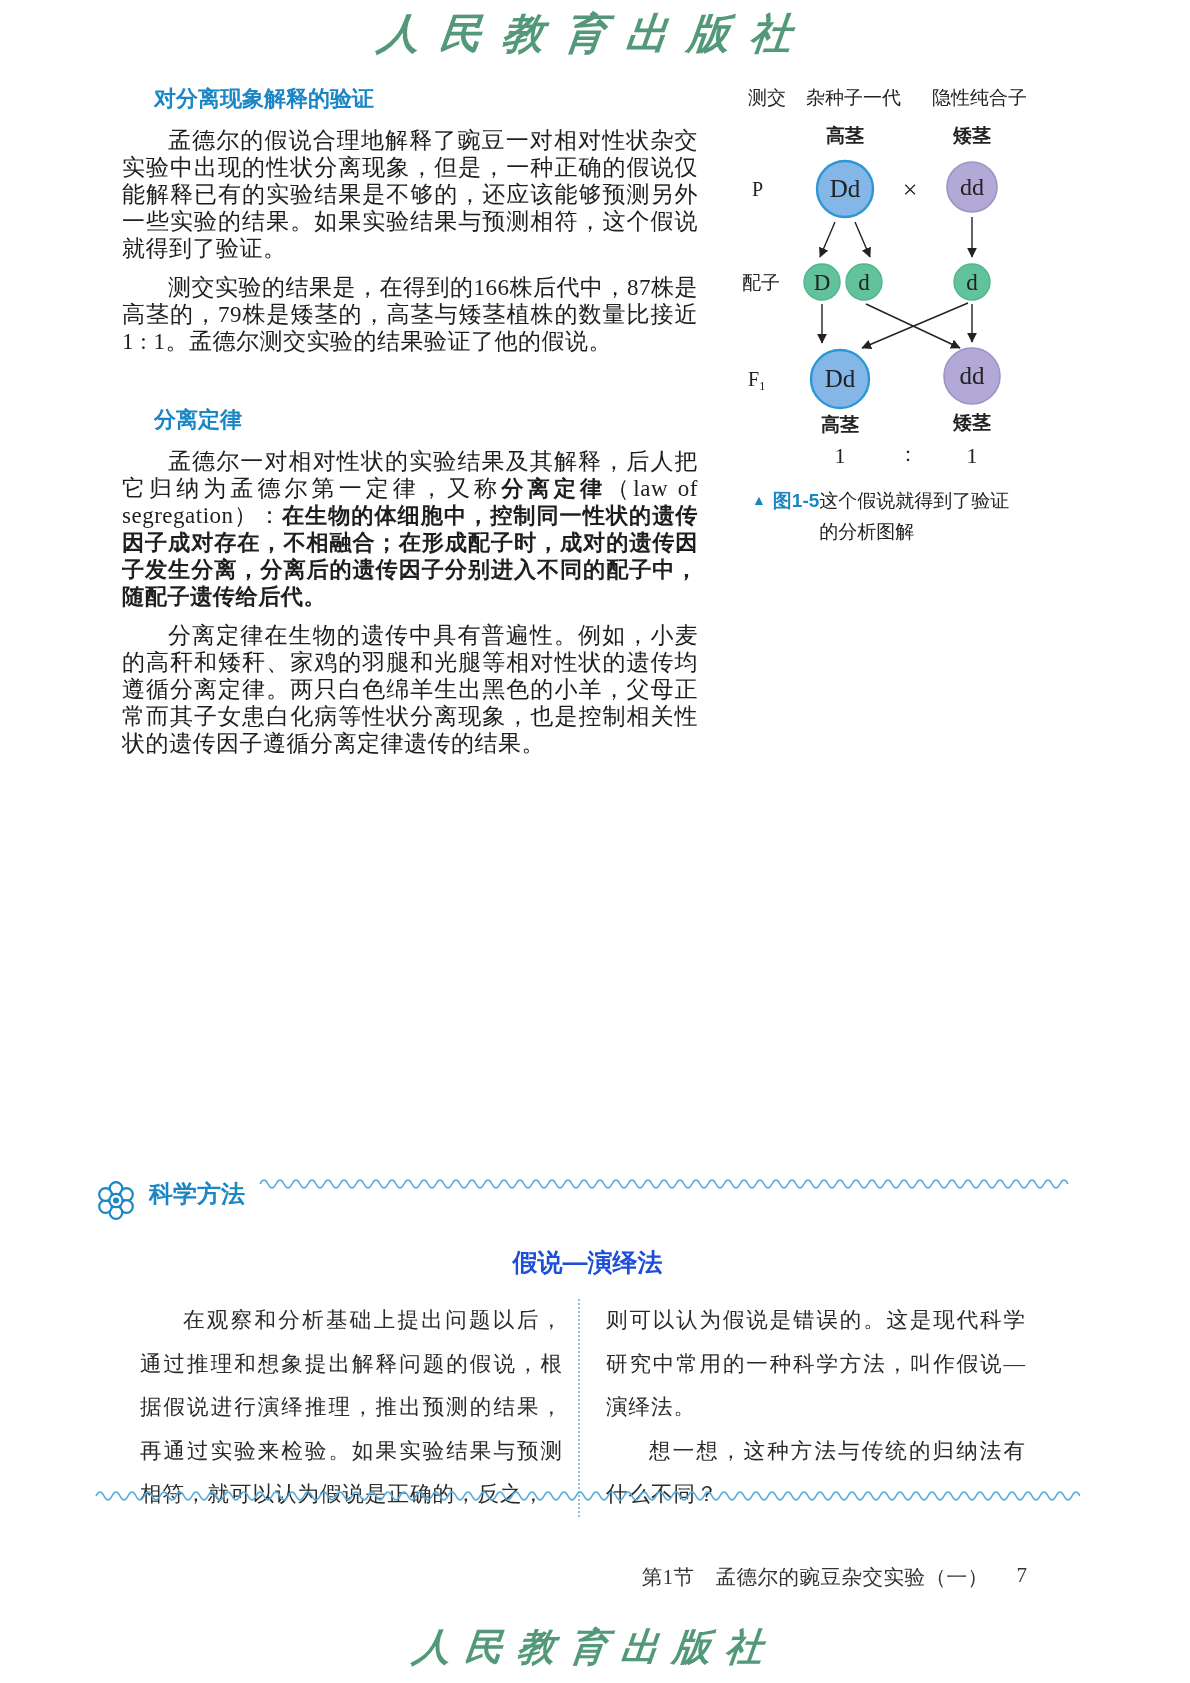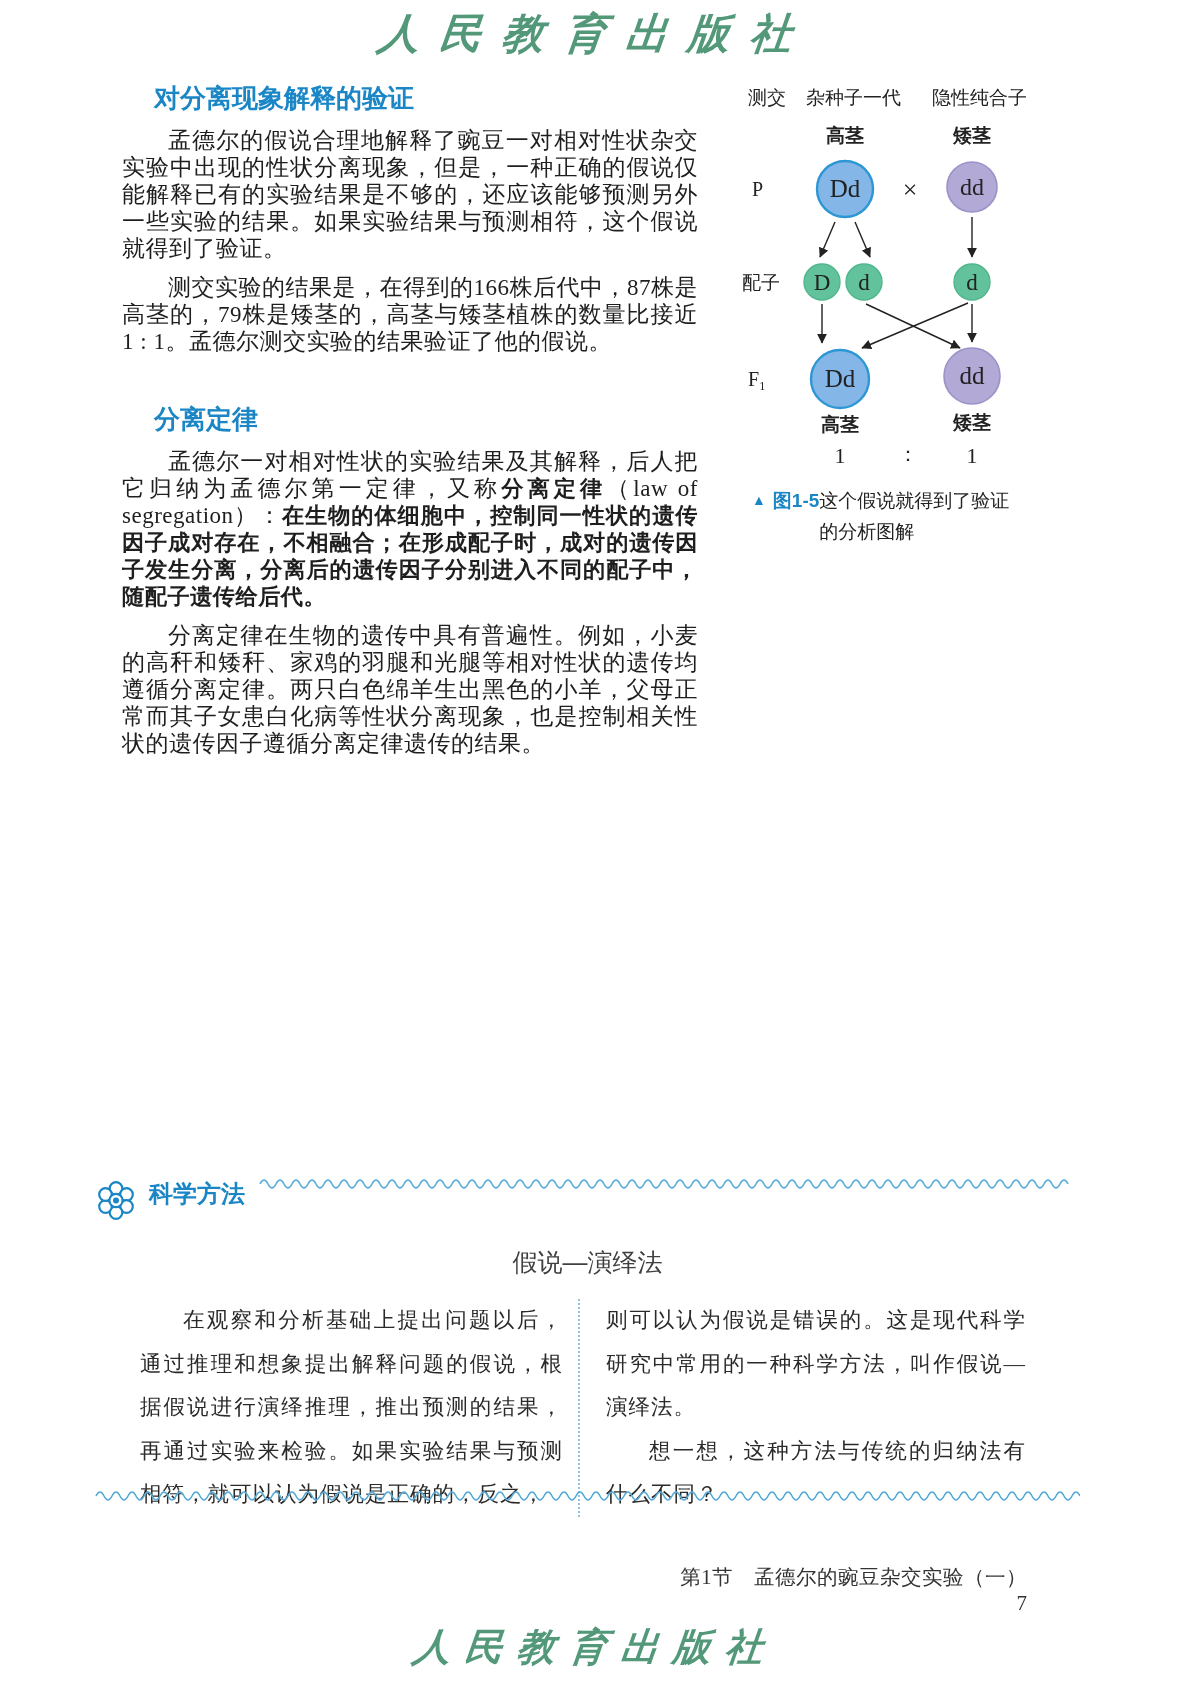--- a/index.html
+++ b/index.html
@@ -9,21 +9,21 @@
   
   .watermark{position:absolute;left:0;width:100%;text-align:center;
     color:#44906e;font-family:"DejaVu Serif",serif;font-style:italic;
     font-weight:700;letter-spacing:20px;opacity:.92;transform:skewX(-6deg);}
   .wm-top{top:6px;font-size:42px;}
   .wm-bottom{top:1622px;font-size:38px;letter-spacing:14px;}
 
   
   .main-col{position:absolute;left:110px;top:84px;width:600px;}
   h2.sec-head{font-family:Liberation Serif, serif;
-    font-weight:700;color:#1a86c5;font-size:26px;line-height:30px;
+    font-weight:700;color:#1a86c5;font-size:22px;line-height:30px;
     margin:0 0 13px 44px;}
   h2.sec-head.second{margin-top:50px;}
   .para{font-size:23px;line-height:27px;text-align:justify;
     letter-spacing:.5px;text-indent:2em;margin:12px;}
   .bold-sans{font-family:"Liberation Sans","DejaVu Sans",sans-serif;
     font-weight:700;font-size:22.2px;}
 
   
   .figure{position:absolute;left:742px;top:86px;width:335px;}
   .fig-svg text{fill:#222;}
@@ -36,33 +36,33 @@
   .cap-label{color:#1a86c5;font-weight:700;white-space:nowrap;}
   .cap-text{color:#222;}
 
   
   .science-box{position:absolute;left:95px;top:1178px;width:985px;}
   .sci-header{display:flex;align-items:flex-start;}
   .sci-label{font-family:"Liberation Sans","DejaVu Sans",sans-serif;
     font-weight:700;color:#1a86c5;font-size:24px;margin:0 14px 0 12px;white-space:nowrap;}
   .wave-svg{display:block;}
   .sci-title{text-align:center;font-family:"Liberation Sans","DejaVu Sans",sans-serif;
-    font-weight:400;font-size:25px;color:#404040;margin-top:22px;}
+    font-weight:700;font-size:25px;color:#1d4ed8;margin-top:22px;}
   .sci-columns{display:flex;margin-top:20px;}
   .sci-col{font-size:21.5px;line-height:43.5px;text-align:justify;
     letter-spacing:1px;color:#2a2a2a;}
   .sci-col p{margin:0;text-indent:2em;}
   .sci-col p.cont{text-indent:0;}
   .col-left{width:423px;padding-left:45px;}
   .col-right{width:420px;border-left:2px dotted #8cc3e4;margin-left:15px;padding-left:26px;}
   .bottom-wave{position:absolute;left:95px;top:1490px;}
 
   
-  .footer{position:absolute;top:1563px;right:163px;display:flex;align-items:flex-end;
-    font-size:20.5px;color:#333;flex-direction:column;}
+  .footer{position:absolute;top:1563px;right:163px;display:flex;align-items:flex-start;
+    font-size:20.5px;color:#333;}
   .footer .sec-title{letter-spacing:.5px;}
   .footer .page-num{margin-left:28px;font-size:21px;}
 </style>
 </head>
 <body>
 
 <div class="watermark wm-top">人民教育出版社</div>
 
 <div class="main-col">
   <h2 class="sec-head">对分离现象解释的验证</h2>

